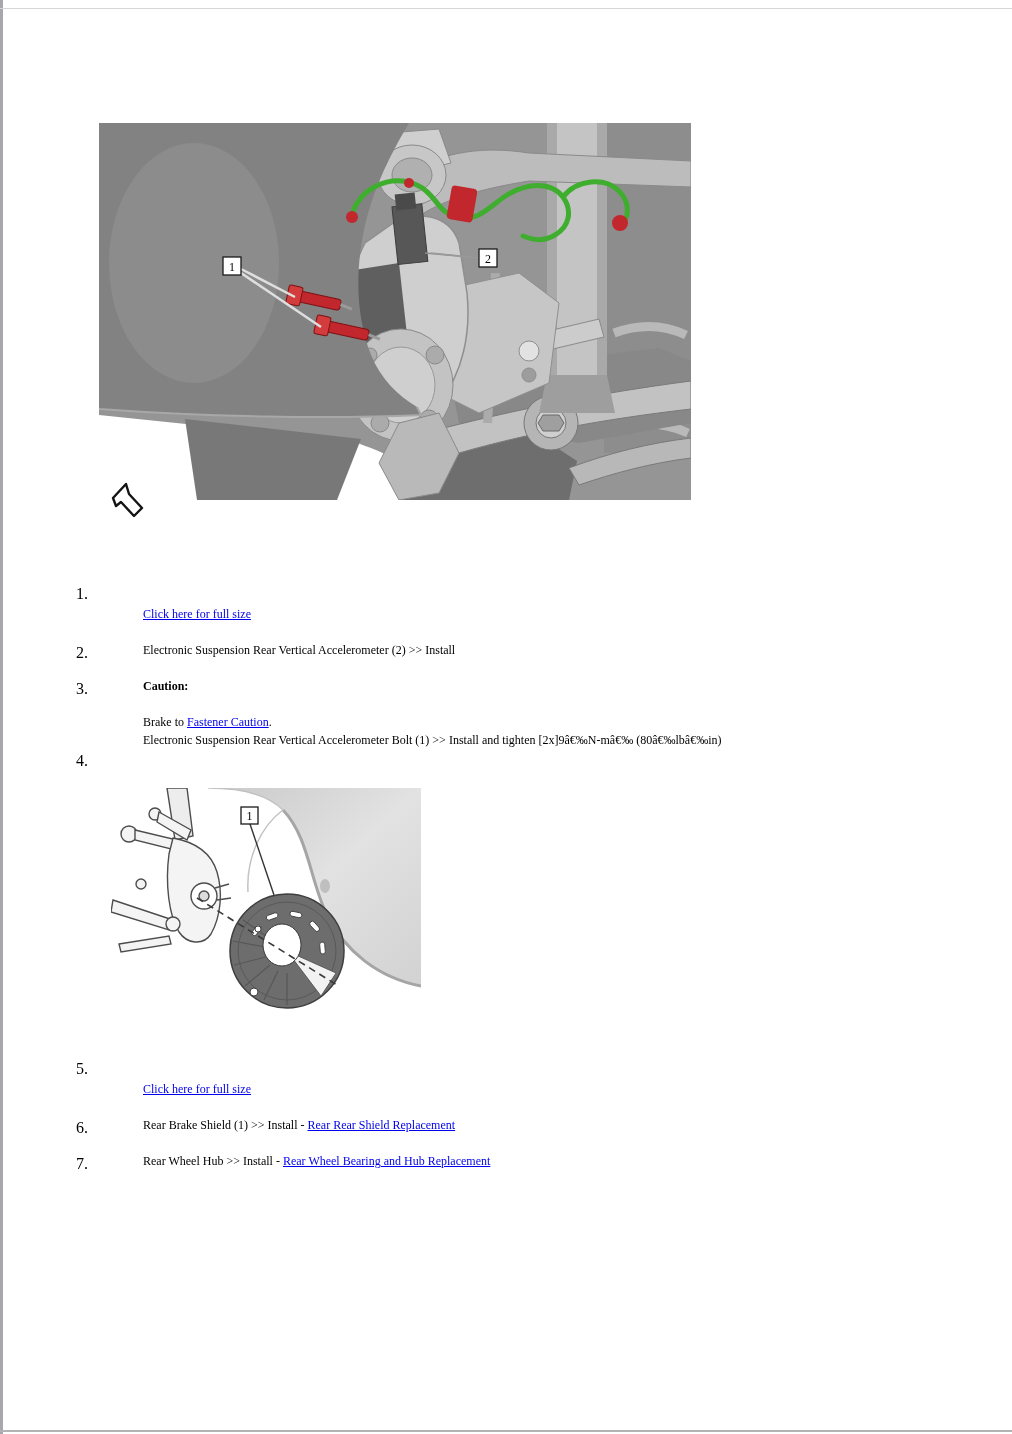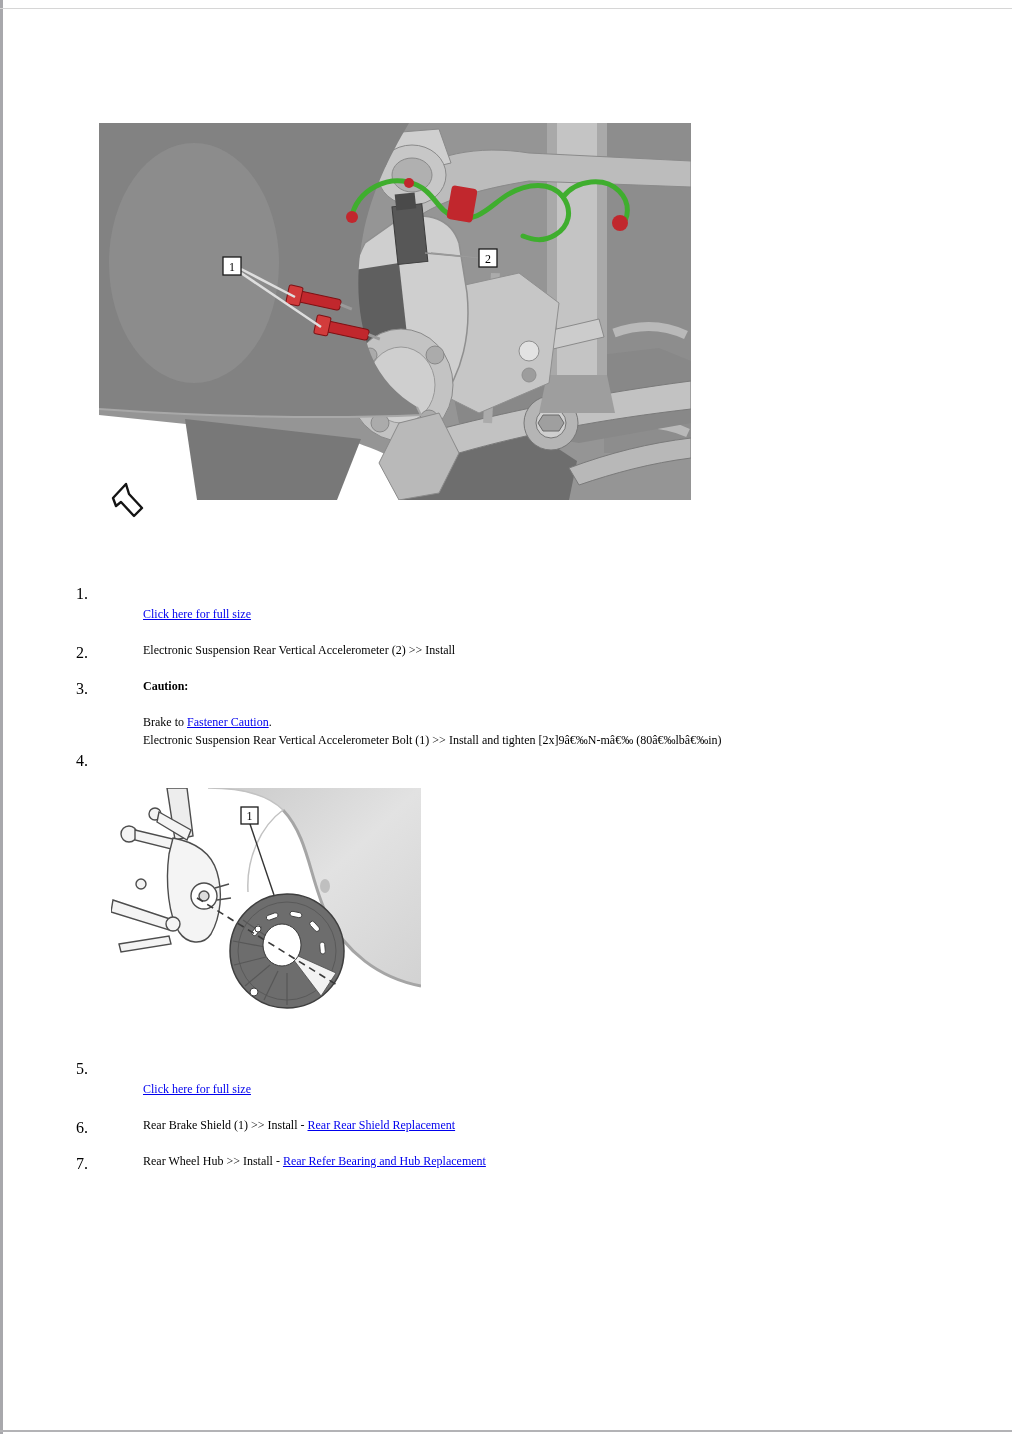--- a/index.html
+++ b/index.html
@@ -249,14 +249,14 @@
   <a class="lnk">Click here for full size</a>
 </div>
 
 <div class="num" style="top:1118px">6.</div>
 <div class="txt" style="top:1118px">
   <span>Rear Brake Shield (1) &gt;&gt; Install - </span><a class="lnk">Rear Rear Shield Replacement</a>
 </div>
 
 <div class="num" style="top:1154px">7.</div>
 <div class="txt" style="top:1154px">
-  <span>Rear Wheel Hub &gt;&gt; Install - </span><a class="lnk">Rear Refer Bearing and Hub Replacement</a>
+  <span>Rear Wheel Hub &gt;&gt; Install - </span><a class="lnk">Rear Wheel Bearing and Hub Replacement</a>
 </div>
 
 </body></html>

